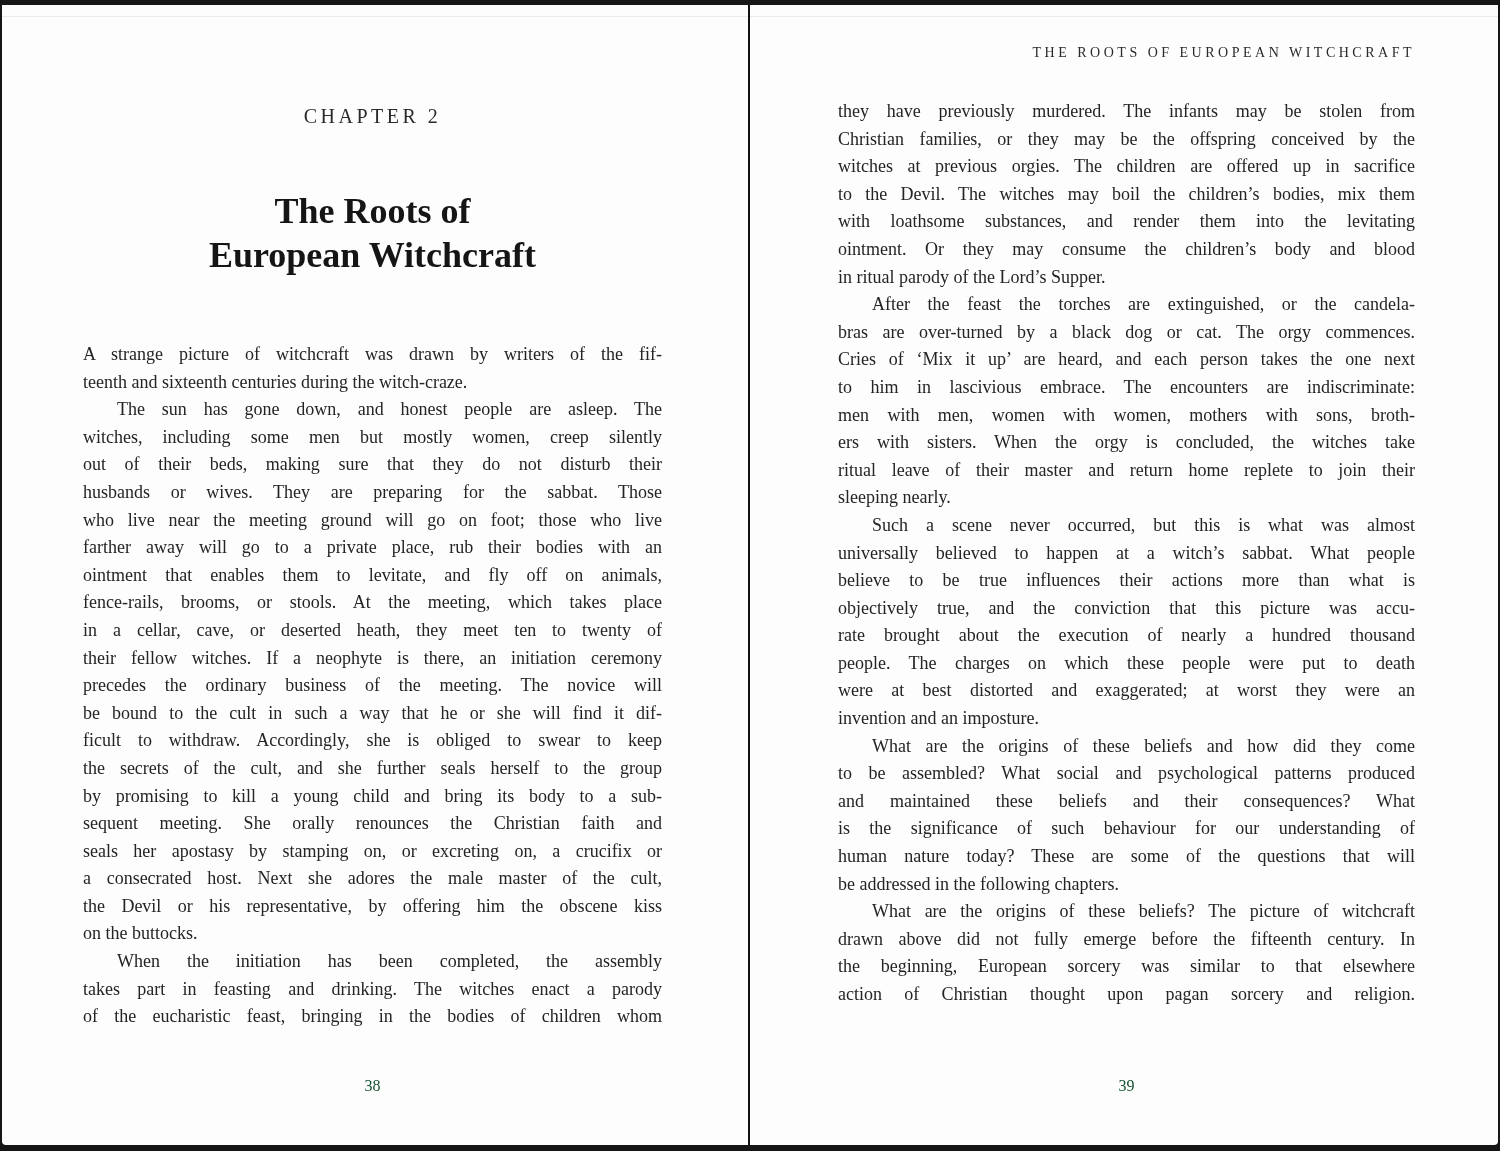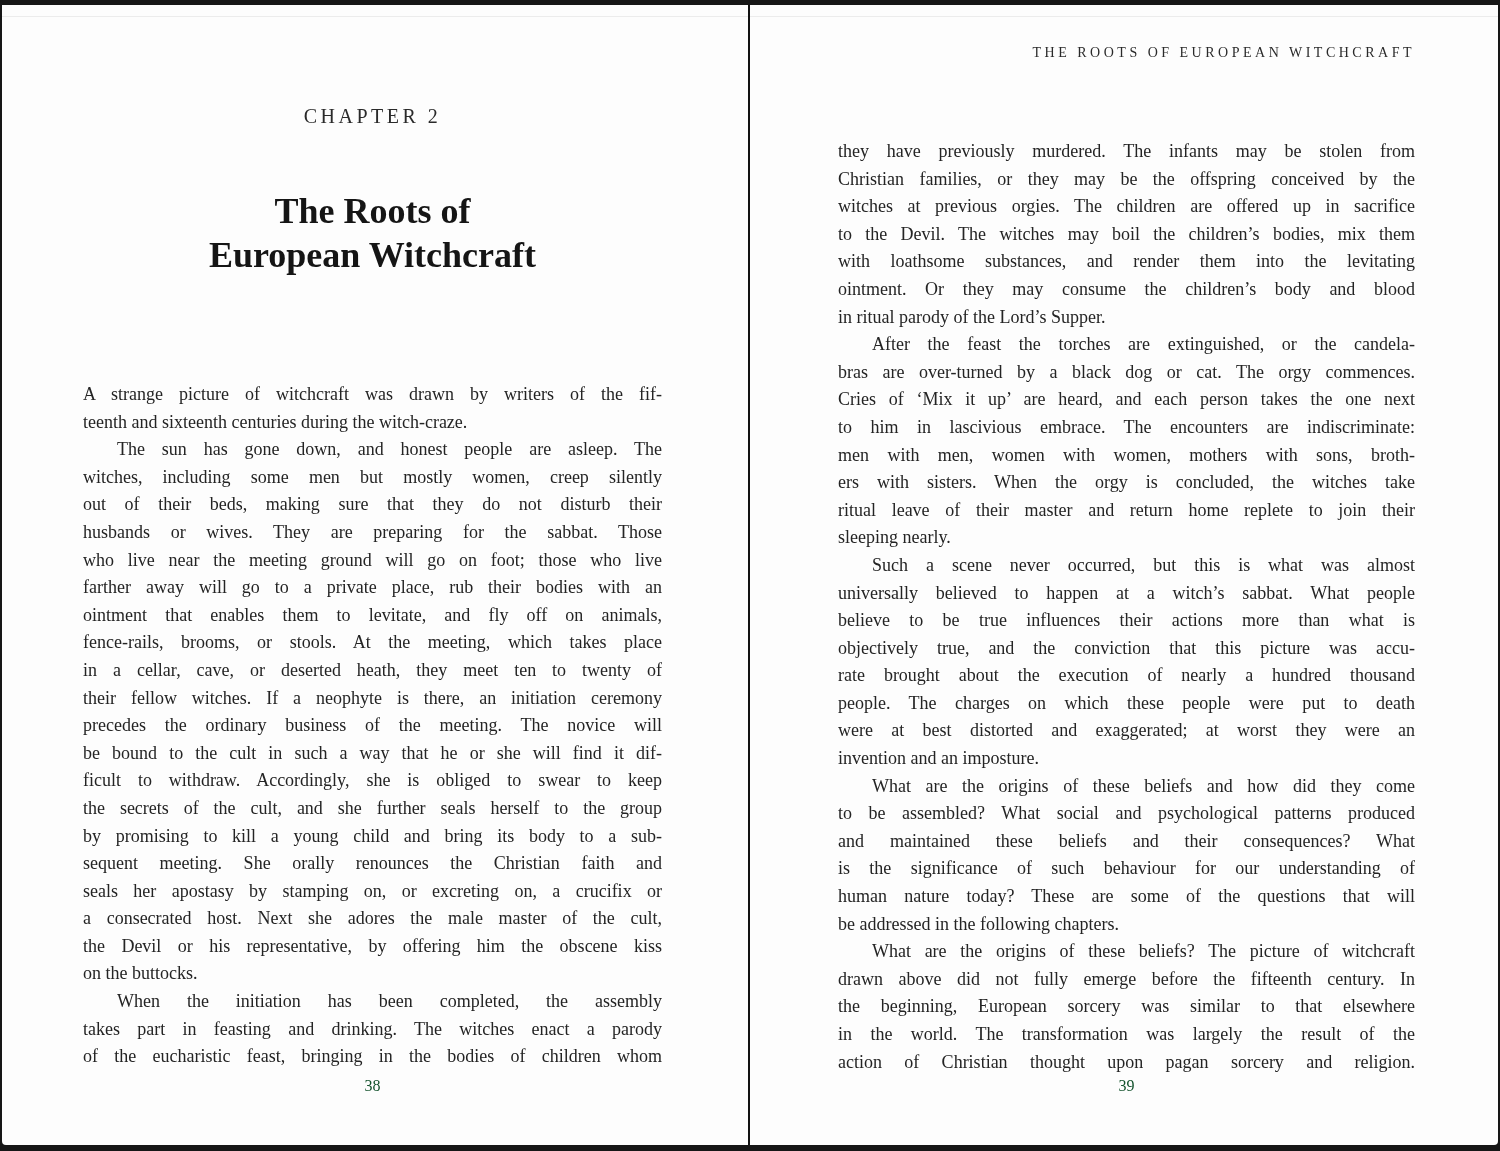--- a/index.html
+++ b/index.html
@@ -19,21 +19,21 @@
     position:absolute;top:11px;left:0;right:0;height:1px;
     background:#ececec;
   }
   .gutter{
     position:absolute;top:0;bottom:0;left:746px;width:2px;
     background:#121212;
   }
   .page{position:absolute;top:0;bottom:0;}
   .page-left{left:0;width:746px;}
   .page-right{left:748px;right:0;}
-  .col{position:absolute;overflow:hidden;margin-top:40px;}
+  .col{position:absolute;overflow:hidden;}
 
   .chapter-label{
     position:absolute;top:100px;left:81px;width:579px;
     text-align:center;
     font-size:20px;letter-spacing:3.5px;
     color:#2a2a2a;
   }
   .chapter-title{
     position:absolute;top:184px;left:81px;width:579px;
     text-align:center;
@@ -142,18 +142,17 @@
         <div class="line para-end">invention and an imposture.</div>
         <div class="line indent">What are the origins of these beliefs and how did they come</div>
         <div class="line">to be assembled? What social and psychological patterns produced</div>
         <div class="line">and maintained these beliefs and their consequences? What</div>
         <div class="line">is the significance of such behaviour for our understanding of</div>
         <div class="line">human nature today? These are some of the questions that will</div>
         <div class="line para-end">be addressed in the following chapters.</div>
         <div class="line indent">What are the origins of these beliefs? The picture of witchcraft</div>
         <div class="line">drawn above did not fully emerge before the fifteenth century. In</div>
         <div class="line">the beginning, European sorcery was similar to that elsewhere</div>
-        <div class="line">in the world. The transformation was largely the result of the</div>
         <div class="line">action of Christian thought upon pagan sorcery and religion.</div>
       </div>
     <div class="page-number">39</div>
   </div>
 </div>
 
 </body></html>

